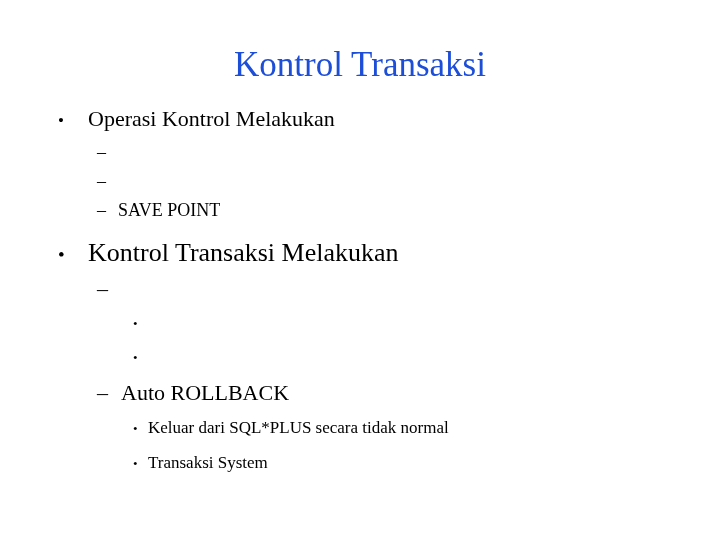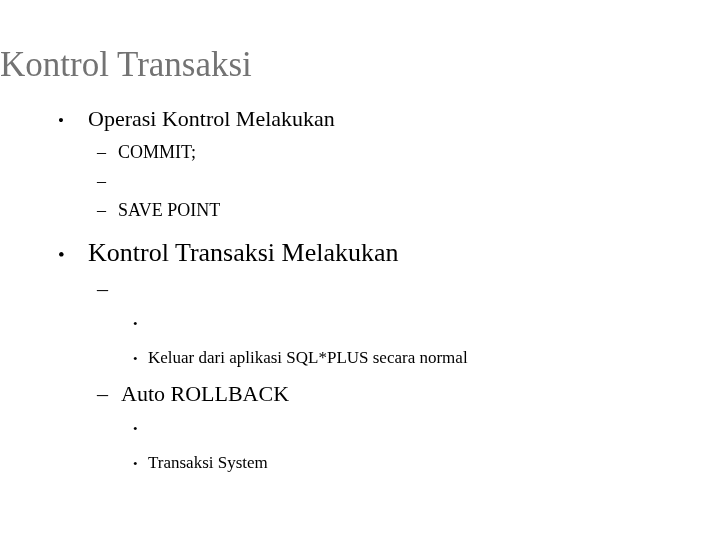--- a/index.html
+++ b/index.html
@@ -20,25 +20,25 @@
     height: 540px;
     background: #ffffff;
   }
 
   
   .slide-title {
     position: absolute;
     left: 0;
     top: 44px;
     width: 720px;
-    text-align: left;
+    text-align: center;
     font-size: 35px;
     line-height: 42px;
     letter-spacing: 0px;
-    color: #737373;
+    color: #1d4ed8;
     white-space: nowrap;
   }
 
   
   .body-area {
     position: absolute;
     left: 0;
     top: 104px;
     width: 720px;
   }
@@ -122,21 +122,20 @@
 
     <div class="bullet-row lvl1">
       <span class="bullet-mark">•</span>
       <span class="bullet-text">Operasi Kontrol Melakukan</span>
     </div>
 
     <div class="gap-small"></div>
 
     <div class="bullet-row lvl2">
       <span class="bullet-mark">–</span>
-      <span class="bullet-text">COMMIT;</span>
     </div>
 
     <div class="bullet-row lvl2">
       <span class="bullet-mark">–</span>
     </div>
 
     <div class="bullet-row lvl2">
       <span class="bullet-mark">–</span>
       <span class="bullet-text">SAVE POINT</span>
     </div>
@@ -151,30 +150,30 @@
     <div class="bullet-row lvl2 big">
       <span class="bullet-mark">–</span>
     </div>
 
     <div class="bullet-row lvl3">
       <span class="bullet-mark">•</span>
     </div>
 
     <div class="bullet-row lvl3">
       <span class="bullet-mark">•</span>
-      <span class="bullet-text">Keluar dari aplikasi SQL*PLUS secara normal</span>
     </div>
 
     <div class="bullet-row lvl2 big">
       <span class="bullet-mark">–</span>
       <span class="bullet-text">Auto ROLLBACK</span>
     </div>
 
     <div class="bullet-row lvl3">
       <span class="bullet-mark">•</span>
+      <span class="bullet-text">Keluar dari SQL*PLUS secara tidak normal</span>
     </div>
 
     <div class="bullet-row lvl3">
       <span class="bullet-mark">•</span>
       <span class="bullet-text">Transaksi System</span>
     </div>
 
   </div>
 </div>
 

